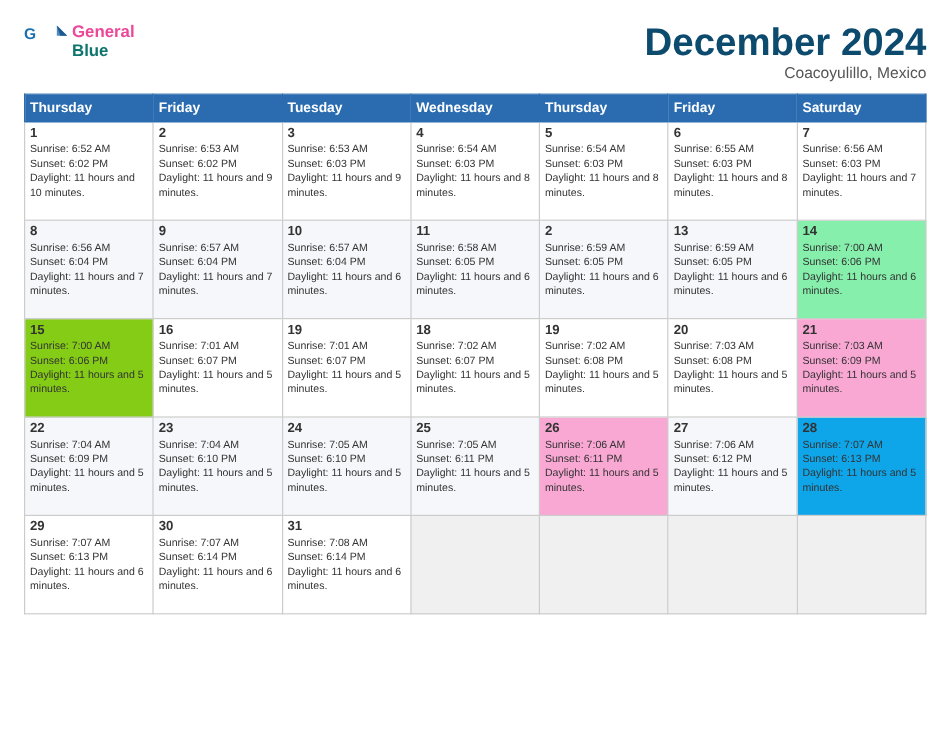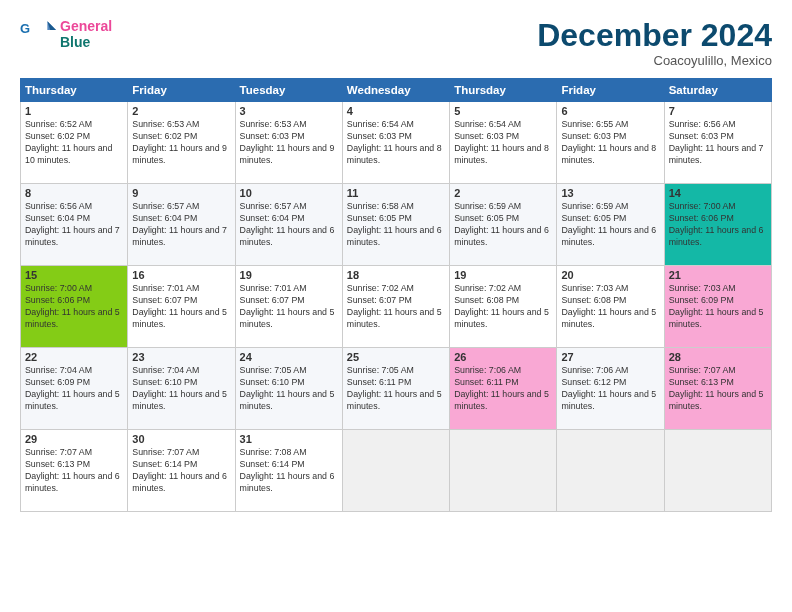--- a/index.html
+++ b/index.html
@@ -168,21 +168,21 @@
         <span class="cell-text">Sunrise: 6:58 AM<br>Sunset: 6:05 PM<br>Daylight: 11 hours and 6 minutes.</span>
       </td>
           <td style="background: rgb(245, 247, 250);">
         <span class="day-num">2</span>
         <span class="cell-text">Sunrise: 6:59 AM<br>Sunset: 6:05 PM<br>Daylight: 11 hours and 6 minutes.</span>
       </td>
           <td style="background: rgb(245, 247, 250);">
         <span class="day-num">13</span>
         <span class="cell-text">Sunrise: 6:59 AM<br>Sunset: 6:05 PM<br>Daylight: 11 hours and 6 minutes.</span>
       </td>
-          <td style="background: #14b8a6;">
+          <td style="background: #86efac;">
         <span class="day-num">14</span>
         <span class="cell-text">Sunrise: 7:00 AM<br>Sunset: 6:06 PM<br>Daylight: 11 hours and 6 minutes.</span>
       </td>
         </tr>
         <tr>
           <td style="background: #84cc16;">
         <span class="day-num">15</span>
         <span class="cell-text">Sunrise: 7:00 AM<br>Sunset: 6:06 PM<br>Daylight: 11 hours and 5 minutes.</span>
       </td>
           <td style="background: rgb(255, 255, 255);">
@@ -228,21 +228,21 @@
         <span class="cell-text">Sunrise: 7:05 AM<br>Sunset: 6:11 PM<br>Daylight: 11 hours and 5 minutes.</span>
       </td>
           <td style="background: #f9a8d4;">
         <span class="day-num">26</span>
         <span class="cell-text">Sunrise: 7:06 AM<br>Sunset: 6:11 PM<br>Daylight: 11 hours and 5 minutes.</span>
       </td>
           <td style="background: rgb(245, 247, 250);">
         <span class="day-num">27</span>
         <span class="cell-text">Sunrise: 7:06 AM<br>Sunset: 6:12 PM<br>Daylight: 11 hours and 5 minutes.</span>
       </td>
-          <td style="background: #f9a8d4;">
+          <td style="background: #0ea5e9;">
         <span class="day-num">28</span>
         <span class="cell-text">Sunrise: 7:07 AM<br>Sunset: 6:13 PM<br>Daylight: 11 hours and 5 minutes.</span>
       </td>
         </tr>
         <tr>
           <td style="background: rgb(255, 255, 255);">
         <span class="day-num">29</span>
         <span class="cell-text">Sunrise: 7:07 AM<br>Sunset: 6:13 PM<br>Daylight: 11 hours and 6 minutes.</span>
       </td>
           <td style="background: rgb(255, 255, 255);">

